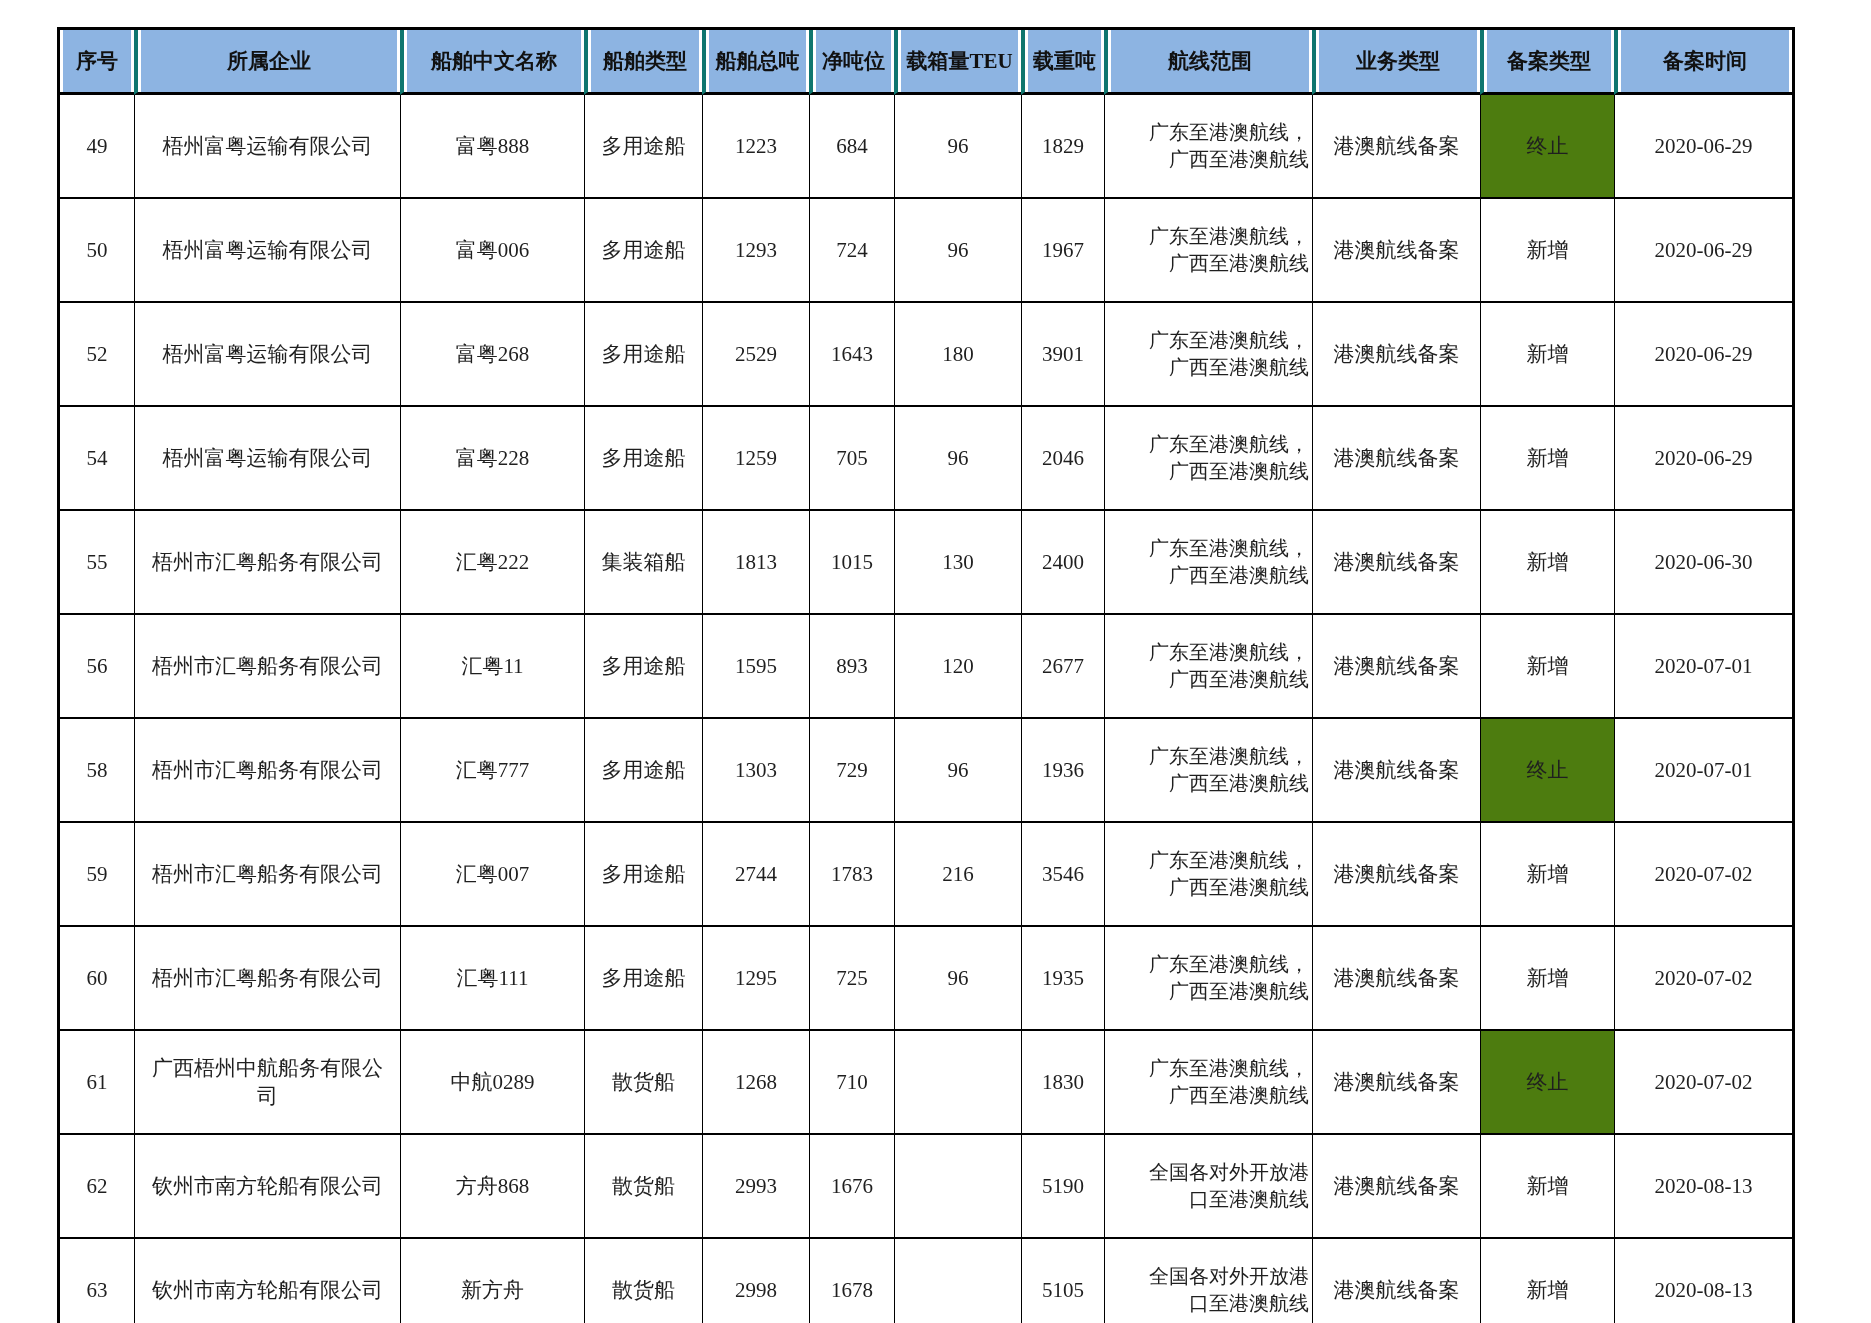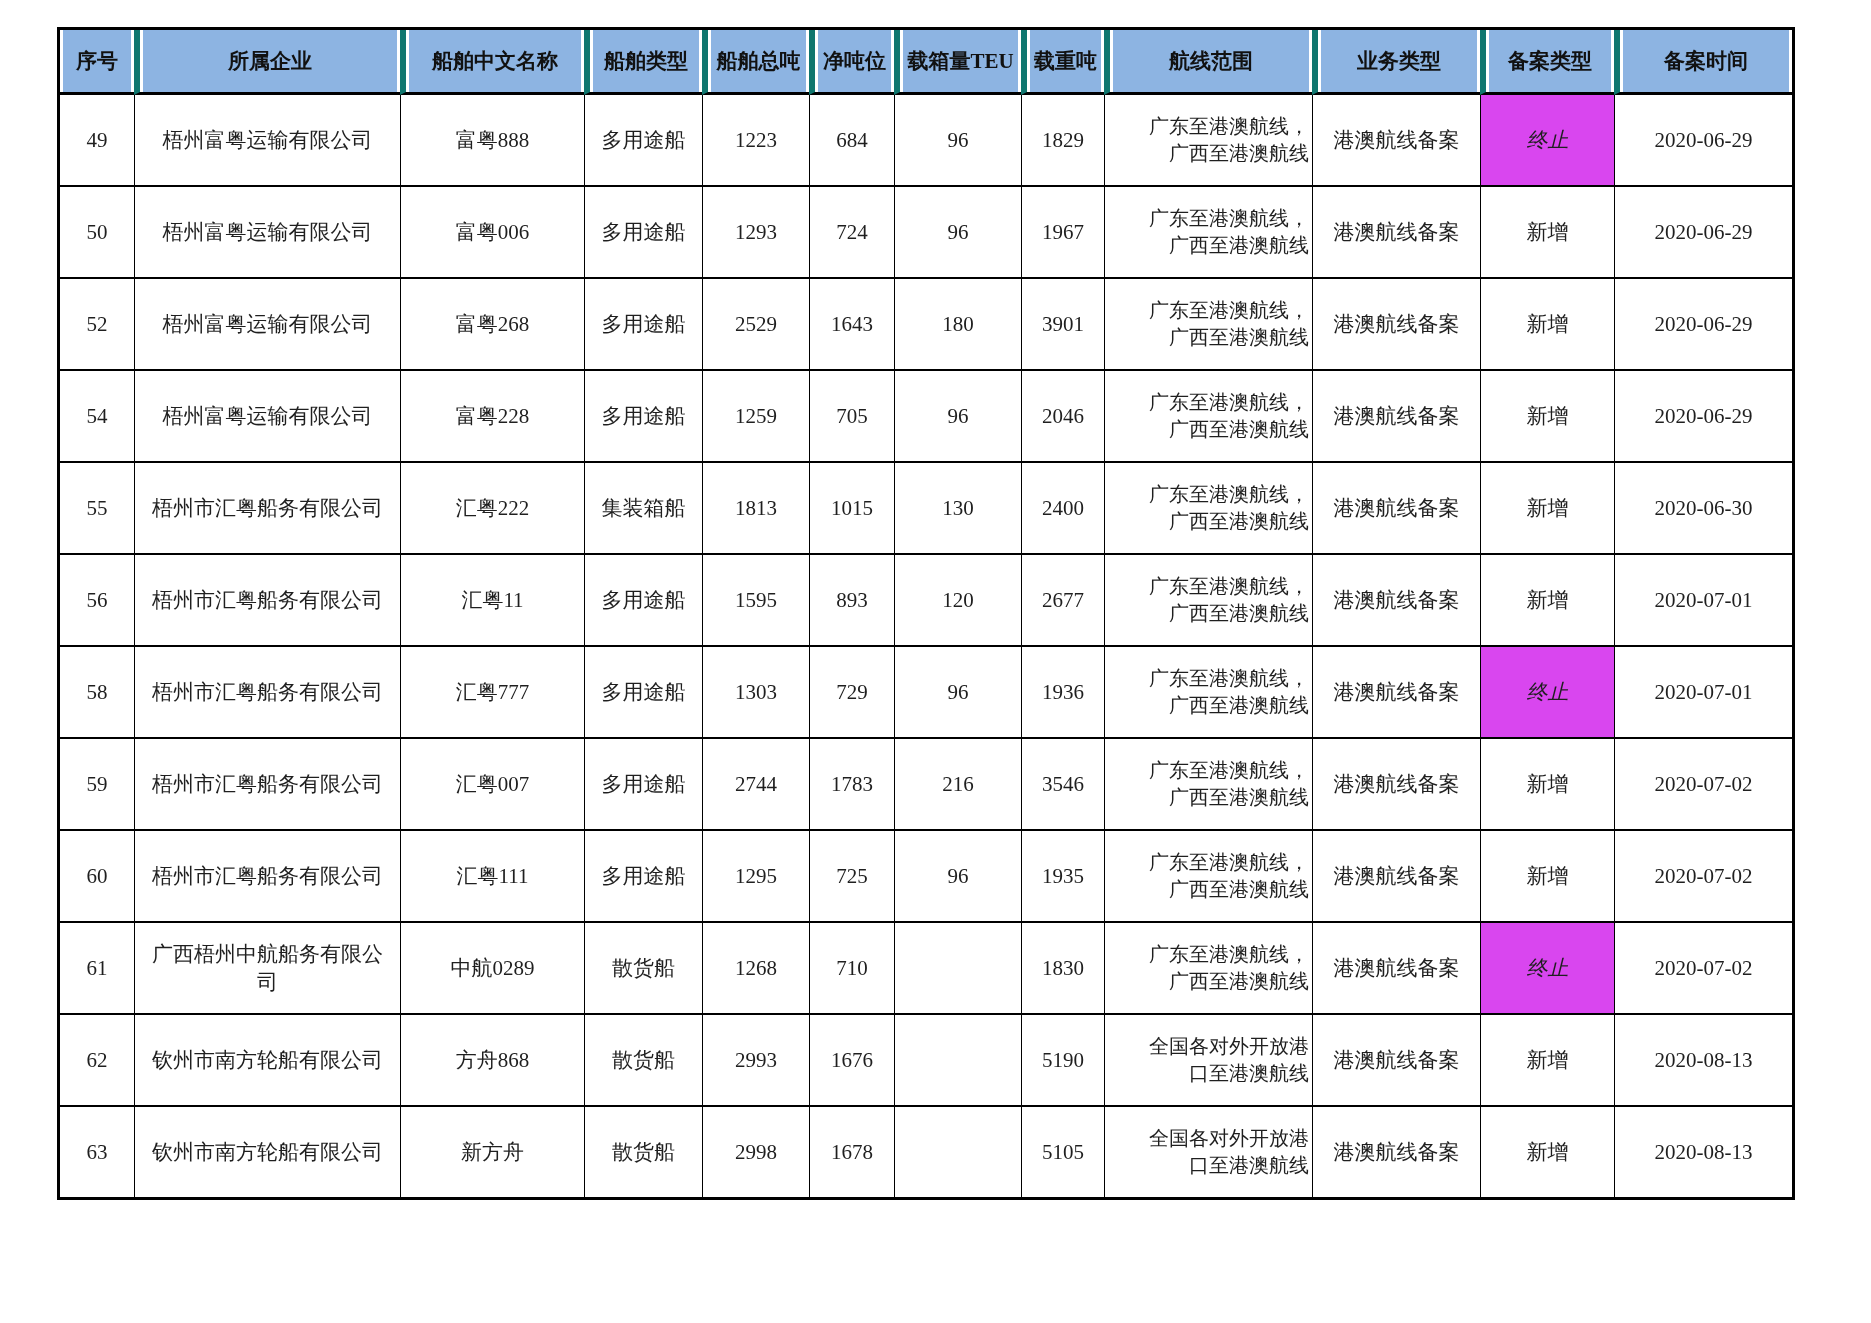--- a/index.html
+++ b/index.html
@@ -21,37 +21,37 @@
     font-size:21px;
     font-weight:bold;
     text-align:center;
     vertical-align:middle;
     color:#111;
     border-bottom:3px solid #000;
     box-shadow:inset 3px 0 0 #fff, inset -3px 0 0 #fff;
     padding:0 2px;
     overflow:hidden;
   }
-  thead th + th{border-left:6px solid #0f766e;}
+  thead th + th{border-left:4px solid #0f766e;}
   tbody td{
     height:70px;
     font-size:21px;
     text-align:center;
     vertical-align:middle;
     border-bottom:2px solid #000;
     white-space:pre-line;
     line-height:1.35;
     padding:0 3px;
     overflow:hidden;
   }
   tbody td + td{border-left:1px solid #000;}
   tbody tr:last-child td{border-bottom:none;}
-  tbody td.col-company{padding:10px 16px;}
+  tbody td.col-company{padding:16px 16px;}
   tbody td.col-route{font-size:20px;text-align:right;}
-  tbody td.hl{background:#d946ef;font-style:italic;}
+  tbody td.hl{background:#4d7c0f;}
 </style>
 </head>
 <body>
 
 <div class="sheet">
   <table>
     <colgroup>
         <col style="width: 74px;">
         <col style="width: 266px;">
         <col style="width: 184px;">

